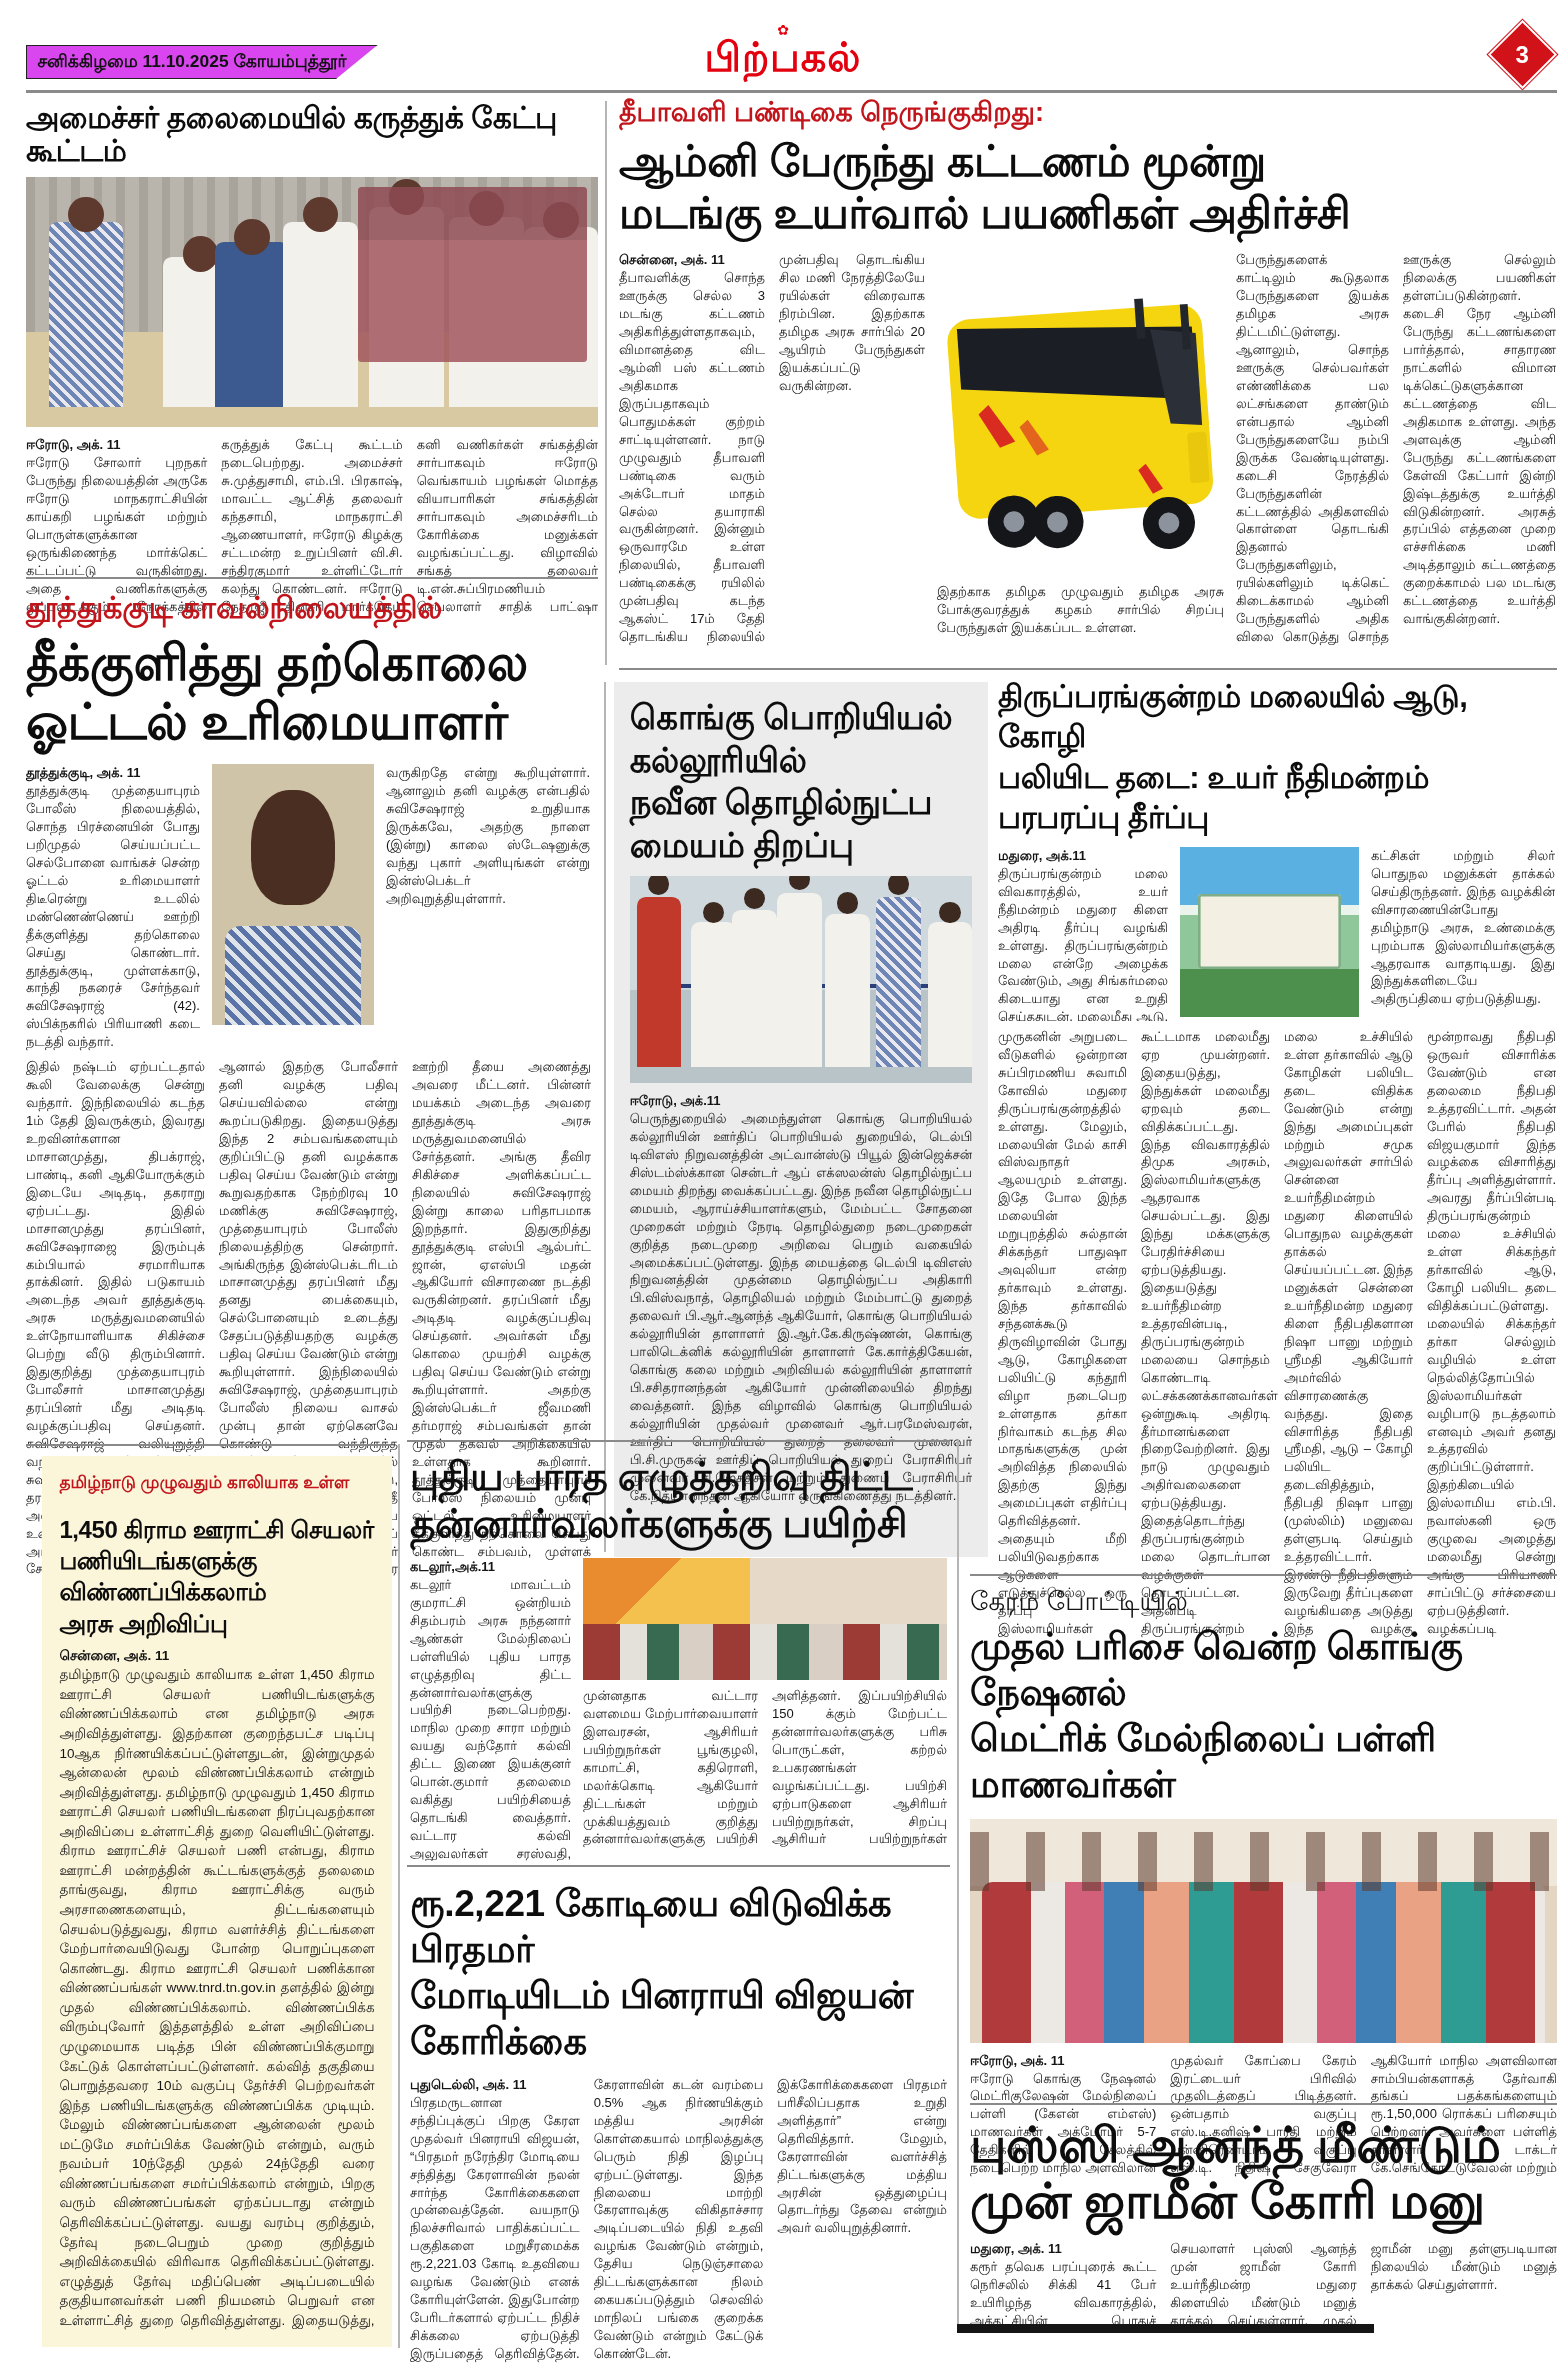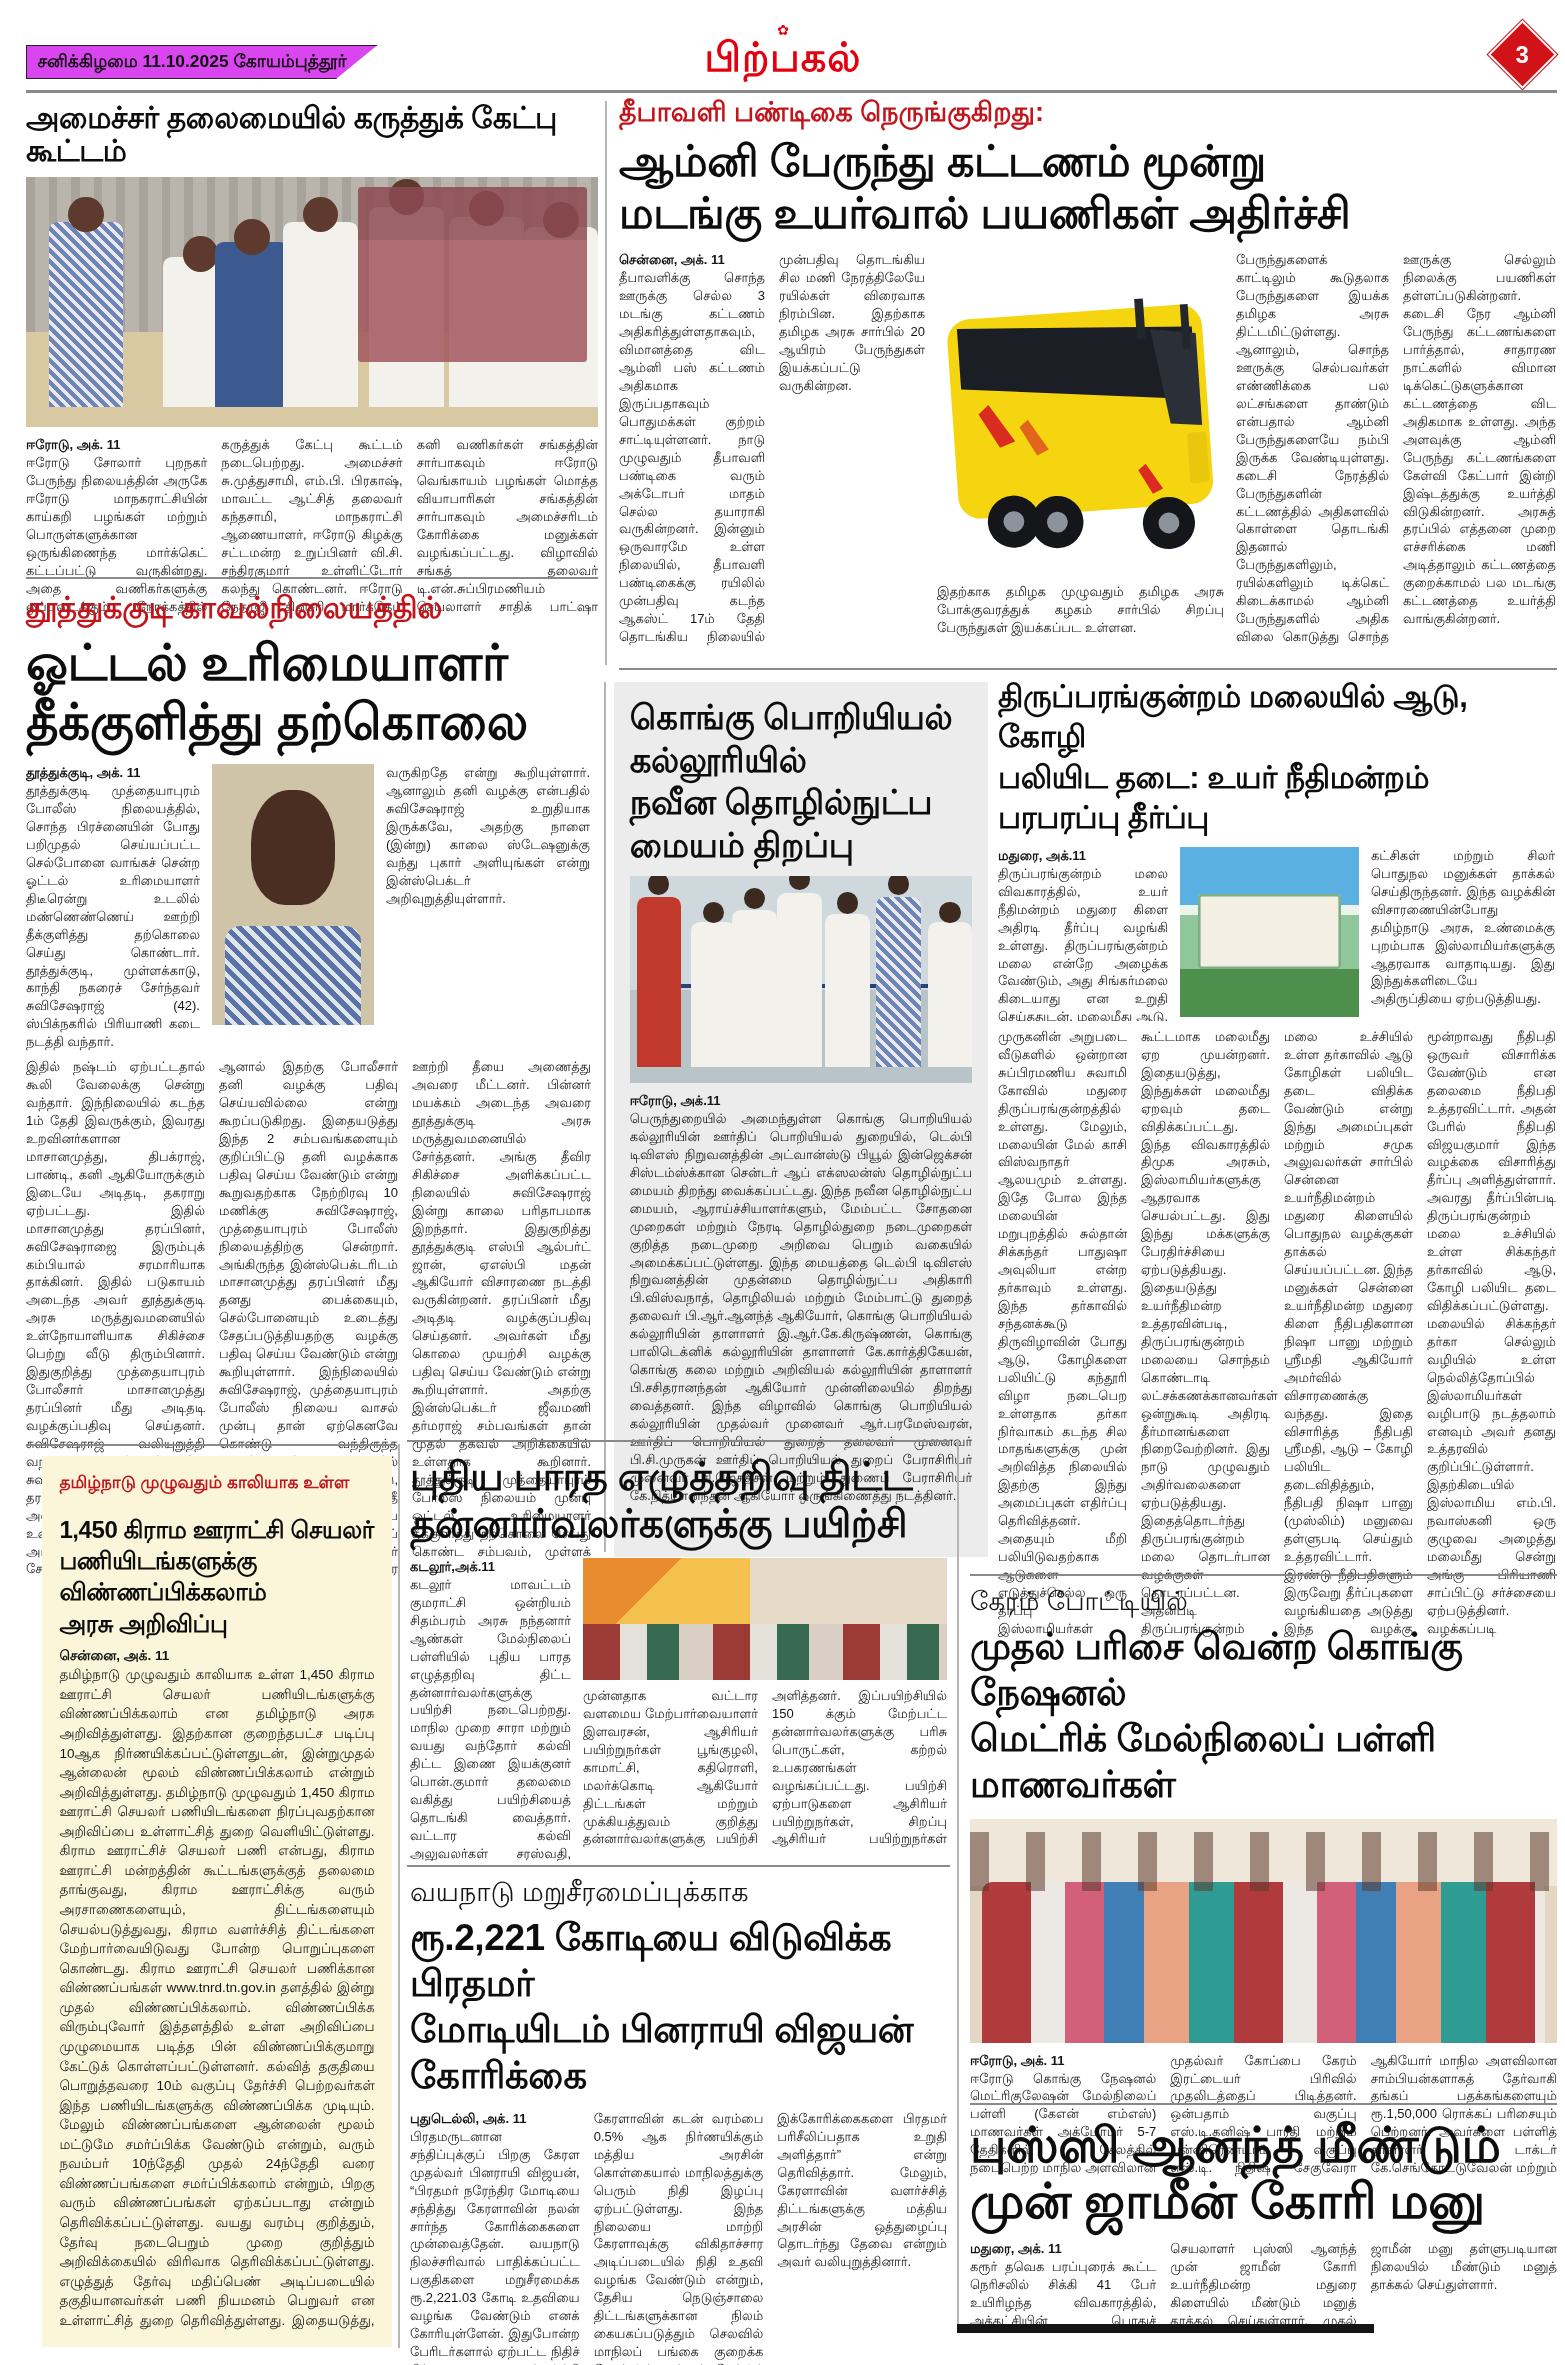--- a/index.html
+++ b/index.html
@@ -136,22 +136,22 @@
         <div class="body-t" style="height:56px;margin-top:1.7px;">இதற்காக தமிழக முழுவதும் தமிழக அரசு போக்குவரத்துக் கழகம் சார்பில் சிறப்பு பேருந்துகள் இயக்கப்பட உள்ளன.</div>
       </div>
       <div class="body-t cols2" style="width:320px;height:402px;">பேருந்துகளைக் காட்டிலும் கூடுதலாக பேருந்துகளை இயக்க தமிழக அரசு திட்டமிட்டுள்ளது. ஆனாலும், சொந்த ஊருக்கு செல்பவர்கள் எண்ணிக்கை பல லட்சங்களை தாண்டும் என்பதால் ஆம்னி பேருந்துகளையே நம்பி இருக்க வேண்டியுள்ளது. கடைசி நேரத்தில் பேருந்துகளின் கட்டணத்தில் அதிகளவில் கொள்ளை தொடங்கி இதனால் பேருந்துகளிலும், ரயில்களிலும் டிக்கெட் கிடைக்காமல் ஆம்னி பேருந்துகளில் அதிக விலை கொடுத்து சொந்த ஊருக்கு செல்லும் நிலைக்கு பயணிகள் தள்ளப்படுகின்றனர். கடைசி நேர ஆம்னி பேருந்து கட்டணங்களை பார்த்தால், சாதாரண நாட்களில் விமான டிக்கெட்டுகளுக்கான கட்டணத்தை விட அதிகமாக உள்ளது. அந்த அளவுக்கு ஆம்னி பேருந்து கட்டணங்களை கேள்வி கேட்பார் இன்றி இஷ்டத்துக்கு உயர்த்தி விடுகின்றனர். அரசுத் தரப்பில் எத்தனை முறை எச்சரிக்கை மணி அடித்தாலும் கட்டணத்தை குறைக்காமல் பல மடங்கு கட்டணத்தை உயர்த்தி வாங்குகின்றனர்.</div>
     </div>
   </div>
   <div class="abs hrule" style="left:619px;top:668px;width:938px;height:1.7px;"></div>
 
   <div class="abs" style="left:26px;top:591px;width:565px;">
     <div class="kicker" style="font-size:30px;">தூத்துக்குடி காவல்நிலையத்தில்</div>
     <div class="head" style="font-size:50px;line-height:1.18;margin-top:5.2px;">
+      <div>தீக்குளித்து தற்கொலை</div>
       <div>ஓட்டல் உரிமையாளர்</div>
-      <div>தீக்குளித்து தற்கொலை</div>
     </div>
     <div style="display:flex;gap:12px;margin-top:12px;">
       <div class="body-t" style="width:174px;height:287px;">
         <span class="dl">தூத்துக்குடி, அக். 11</span><br>
         <span>தூத்துக்குடி முத்தையாபுரம் போலீஸ் நிலையத்தில், சொந்த பிரச்னையின் போது பறிமுதல் செய்யப்பட்ட செல்போனை வாங்கச் சென்ற ஓட்டல் உரிமையாளர் திடீரென்று உடலில் மண்ணெண்ணெய் ஊற்றி தீக்குளித்து தற்கொலை செய்து கொண்டார். தூத்துக்குடி, முள்ளக்காடு, காந்தி நகரைச் சேர்ந்தவர் சுவிசேஷராஜ் (42). ஸ்பிக்நகரில் பிரியாணி கடை நடத்தி வந்தார்.</span>
       </div>
       <div class="ph ph-portrait" style="width:162px;height:261px;"></div>
       <div class="body-t" style="width:204px;height:287px;">வருகிறதே என்று கூறியுள்ளார். ஆனாலும் தனி வழக்கு என்பதில் சுவிசேஷராஜ் உறுதியாக இருக்கவே, அதற்கு நாளை (இன்று) காலை ஸ்டேஷனுக்கு வந்து புகார் அளியுங்கள் என்று இன்ஸ்பெக்டர் அறிவுறுத்தியுள்ளார்.</div>
     </div>
     <div class="body-t cols3" style="height:522px;margin-top:7px;">இதில் நஷ்டம் ஏற்பட்டதால் கூலி வேலைக்கு சென்று வந்தார். இந்நிலையில் கடந்த 1ம் தேதி இவருக்கும், இவரது உறவினர்களான மாசானமுத்து, திபக்ராஜ், பாண்டி, கனி ஆகியோருக்கும் இடையே அடிதடி, தகராறு ஏற்பட்டது. இதில் மாசானமுத்து தரப்பினர், சுவிசேஷராஜை இரும்புக் கம்பியால் சரமாரியாக தாக்கினர். இதில் படுகாயம் அடைந்த அவர் தூத்துக்குடி அரசு மருத்துவமனையில் உள்நோயாளியாக சிகிச்சை பெற்று வீடு திரும்பினார். இதுகுறித்து முத்தையாபுரம் போலீசார் மாசானமுத்து தரப்பினர் மீது அடிதடி வழக்குப்பதிவு செய்தனர். சுவிசேஷராஜ் வலியுறுத்தி வந்தார். இதற்கிடையே சுவிசேஷராஜை, மாசானமுத்து தரப்பினர் தாக்கிய சம்பவத்தில் அவரது செல்போனை உடைத்ததோடு, பைக் கையும் அடித்து சேதப்படுத்தியுள்ளனர். ஆனால் இதற்கு போலீசார் தனி வழக்கு பதிவு செய்யவில்லை என்று கூறப்படுகிறது. இதையடுத்து இந்த 2 சம்பவங்களையும் குறிப்பிட்டு தனி வழக்காக பதிவு செய்ய வேண்டும் என்று கூறுவதற்காக நேற்றிரவு 10 மணிக்கு சுவிசேஷராஜ், முத்தையாபுரம் போலீஸ் நிலையத்திற்கு சென்றார். அங்கிருந்த இன்ஸ்பெக்டரிடம் மாசானமுத்து தரப்பினர் மீது தனது பைக்கையும், செல்போனையும் உடைத்து சேதப்படுத்தியதற்கு வழக்கு பதிவு செய்ய வேண்டும் என்று கூறியுள்ளார். இந்நிலையில் சுவிசேஷராஜ், முத்தையாபுரம் போலீஸ் நிலைய வாசல் முன்பு தான் ஏற்கெனவே கொண்டு வந்திருந்த மண்ணெண்ணெயை உடலில் ஊற்றி தீ வைத்துக் கொண்டு, ஸ்டேஷனுக்குள் உடலில் தீ கொழுத்து விட்டு எரிய நடந்தே சென்றார். இதைப் பார்த்து பதறிய போலீசார் அவரது உடலில் தண்ணீரை ஊற்றி தீயை அணைத்து அவரை மீட்டனர். பின்னர் மயக்கம் அடைந்த அவரை தூத்துக்குடி அரசு மருத்துவமனையில் சேர்த்தனர். அங்கு தீவிர சிகிச்சை அளிக்கப்பட்ட நிலையில் சுவிசேஷராஜ் இன்று காலை பரிதாபமாக இறந்தார். இதுகுறித்து தூத்துக்குடி எஸ்பி ஆல்பர்ட் ஜான், ஏஎஸ்பி மதன் ஆகியோர் விசாரணை நடத்தி வருகின்றனர். தரப்பினர் மீது அடிதடி வழக்குப்பதிவு செய்தனர். அவர்கள் மீது கொலை முயற்சி வழக்கு பதிவு செய்ய வேண்டும் என்று கூறியுள்ளார். அதற்கு இன்ஸ்பெக்டர் ஜீவமணி தர்மராஜ் சம்பவங்கள் தான் முதல் தகவல் அறிக்கையில் உள்ளதாக கூறினார். தூத்துக்குடி முத்தையாபுரம் போலீஸ் நிலையம் முன்பு ஓட்டல் உரிமையாளர் தீக்குளித்து தற்கொலை செய்து கொண்ட சம்பவம், முள்ளக் காட்டில் பரபரப்பை ஏற்படுத்தியுள்ளது.</div>
@@ -219,21 +219,20 @@
       </div>
       <div style="width:364px;">
         <div class="ph ph-training" style="width:364px;height:122px;"></div>
         <div class="body-t cols2" style="height:174px;margin-top:7px;">முன்னதாக வட்டார வளமைய மேற்பார்வையாளர் இளவரசன், ஆசிரியர் பயிற்றுநர்கள் பூங்குழலி, காமாட்சி, கதிரொளி, மலர்க்கொடி ஆகியோர் திட்டங்கள் மற்றும் முக்கியத்துவம் குறித்து தன்னார்வலர்களுக்கு பயிற்சி அளித்தனர். இப்பயிற்சியில் 150 க்கும் மேற்பட்ட தன்னார்வலர்களுக்கு பரிசு பொருட்கள், கற்றல் உபகரணங்கள் வழங்கப்பட்டது. பயிற்சி ஏற்பாடுகளை ஆசிரியர் பயிற்றுநர்கள், சிறப்பு ஆசிரியர் பயிற்றுநர்கள் மேற்கொண்டனர். எழுத்தறிவு திட்ட வட்டார ஒருங்கிணைப்பாளர் கதிரொளி நன்றி கூறினார்.</div>
       </div>
     </div>
   </div>
 
   <div class="abs hrule" style="left:407px;top:1865px;width:543px;height:1.7px;"></div>
   <div class="abs" style="left:410px;top:1877px;width:537px;">
-    <div style="font-size:27px;color:#141414;">வயநாடு மறுசீரமைப்புக்காக</div>
     <div class="head" style="font-size:37px;line-height:1.25;margin-top:3.5px;">
       <div>ரூ.2,221 கோடியை விடுவிக்க பிரதமர்</div>
       <div>மோடியிடம் பினராயி விஜயன் கோரிக்கை</div>
     </div>
     <div class="body-t cols3" style="height:304px;margin-top:10.4px;">
       <span class="dl">புதுடெல்லி, அக். 11</span><br>
       <span>பிரதமருடனான சந்திப்புக்குப் பிறகு கேரள முதல்வர் பினராயி விஜயன், “பிரதமர் நரேந்திர மோடியை சந்தித்து கேரளாவின் நலன் சார்ந்த கோரிக்கைகளை முன்வைத்தேன். வயநாடு நிலச்சரிவால் பாதிக்கப்பட்ட பகுதிகளை மறுசீரமைக்க ரூ.2,221.03 கோடி உதவியை வழங்க வேண்டும் எனக் கோரியுள்ளேன். இதுபோன்ற பேரிடர்களால் ஏற்பட்ட நிதிச் சிக்கலை ஏற்படுத்தி இருப்பதைத் தெரிவித்தேன். கேரளாவின் கடன் வரம்பை 0.5% ஆக நிர்ணயிக்கும் மத்திய அரசின் கொள்கையால் மாநிலத்துக்கு பெரும் நிதி இழப்பு ஏற்பட்டுள்ளது. இந்த நிலையை மாற்றி கேரளாவுக்கு விகிதாச்சார அடிப்படையில் நிதி உதவி வழங்க வேண்டும் என்றும், தேசிய நெடுஞ்சாலை திட்டங்களுக்கான நிலம் கையகப்படுத்தும் செலவில் மாநிலப் பங்கை குறைக்க வேண்டும் என்றும் கேட்டுக் கொண்டேன். இக்கோரிக்கைகளை பிரதமர் பரிசீலிப்பதாக உறுதி அளித்தார்” என்று தெரிவித்தார். மேலும், கேரளாவின் வளர்ச்சித் திட்டங்களுக்கு மத்திய அரசின் ஒத்துழைப்பு தொடர்ந்து தேவை என்றும் அவர் வலியுறுத்தினார்.</span>
     </div>
   </div>
   <div class="abs vrule" style="left:957px;top:1440px;height:891px;"></div>

